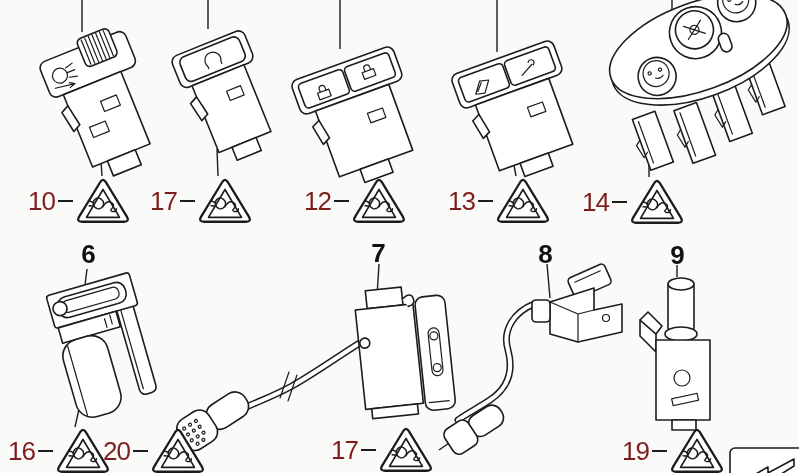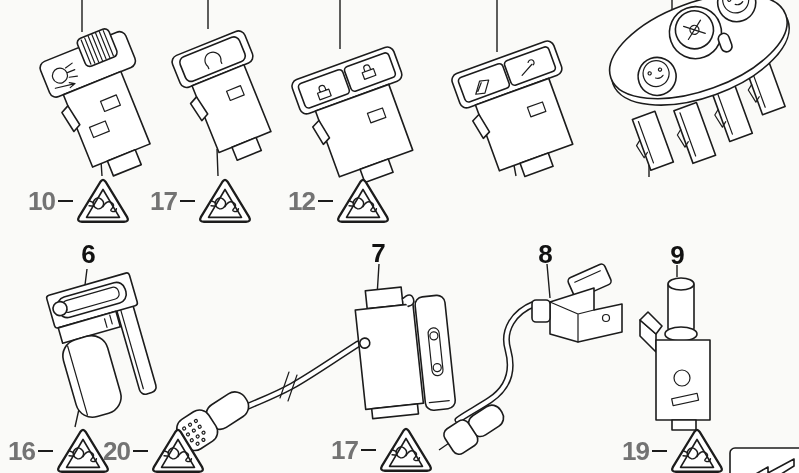--- a/index.html
+++ b/index.html
@@ -18,21 +18,21 @@
   .wirei{fill:none;stroke:#ffffff;stroke-width:4;stroke-linecap:round;}
   .plabel{
     position:absolute;transform:translateX(-50%);
     font-size:26px;font-weight:bold;color:#111;letter-spacing:-1px;
     line-height:1;
   }
   .callout{
     position:absolute;display:flex;align-items:center;gap:3px;height:48px;
   }
   .callout .num{
-    font-size:26px;font-weight:bold;color:#737373;letter-spacing:-1px;line-height:1;
+    font-size:26px;font-weight:normal;color:#7f1d1d;letter-spacing:-1px;line-height:1;
   }
   .callout .dash{width:15px;height:2.4px;background:#1c1c1c;}
   .callout svg.tri{width:54px;height:48px;flex:0 0 auto;}
 </style>
 </head>
 <body>
 
 <div class="stage">
 
   <svg width="0" height="0" style="position:absolute" aria-hidden="true">
@@ -226,22 +226,36 @@
         <use href="#tri"></use>
       </svg>
   </div>
   <div class="callout" style="left:150px;top:177px">
     <span class="num">17</span>
     <span class="dash"></span>
     <svg class="tri" viewBox="0 0 56 50">
         <use href="#tri"></use>
       </svg>
   </div>
-  <div class="callout" style="left:288px;top:177px">
+  <div class="callout" style="left:304px;top:177px">
     <span class="num">12</span>
+    <span class="dash"></span>
+    <svg class="tri" viewBox="0 0 56 50">
+        <use href="#tri"></use>
+      </svg>
+  </div>
+  <div class="callout" style="left:448px;top:177px">
+    <span class="num">13</span>
+    <span class="dash"></span>
+    <svg class="tri" viewBox="0 0 56 50">
+        <use href="#tri"></use>
+      </svg>
+  </div>
+  <div class="callout" style="left:582px;top:178px">
+    <span class="num">14</span>
     <span class="dash"></span>
     <svg class="tri" viewBox="0 0 56 50">
         <use href="#tri"></use>
       </svg>
   </div>
   <div class="callout" style="left:8px;top:427px">
     <span class="num">16</span>
     <span class="dash"></span>
     <svg class="tri" viewBox="0 0 56 50">
         <use href="#tri"></use>

